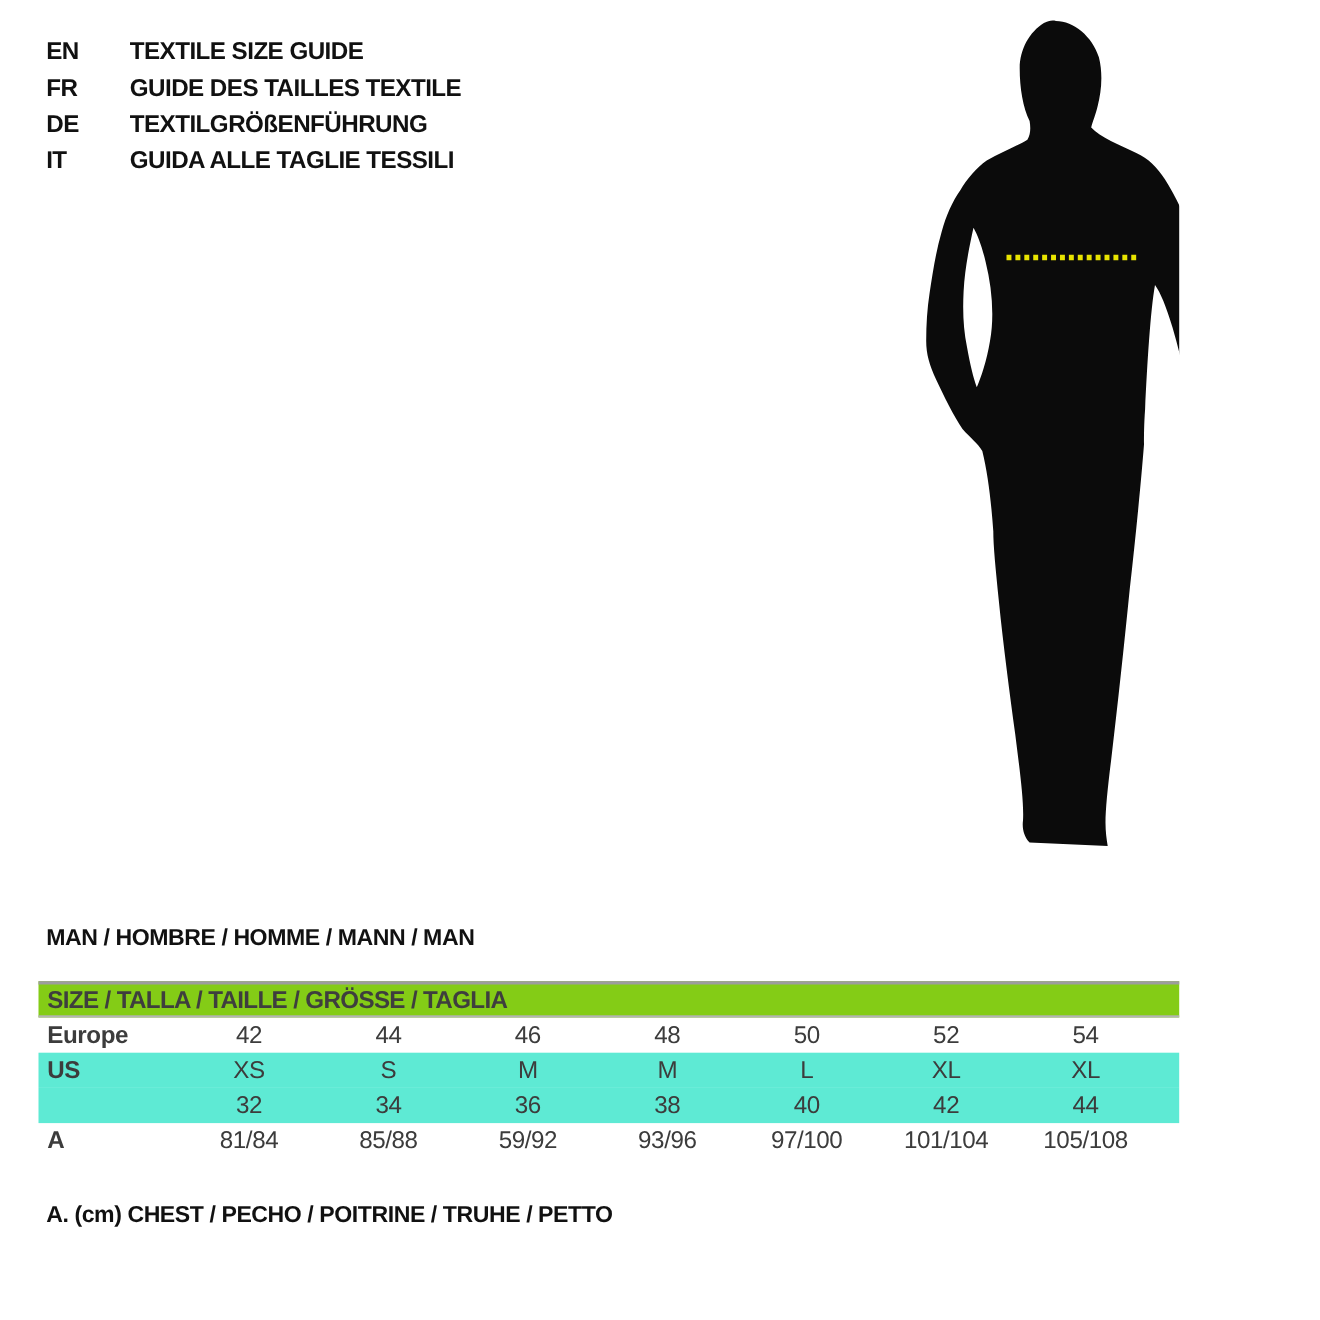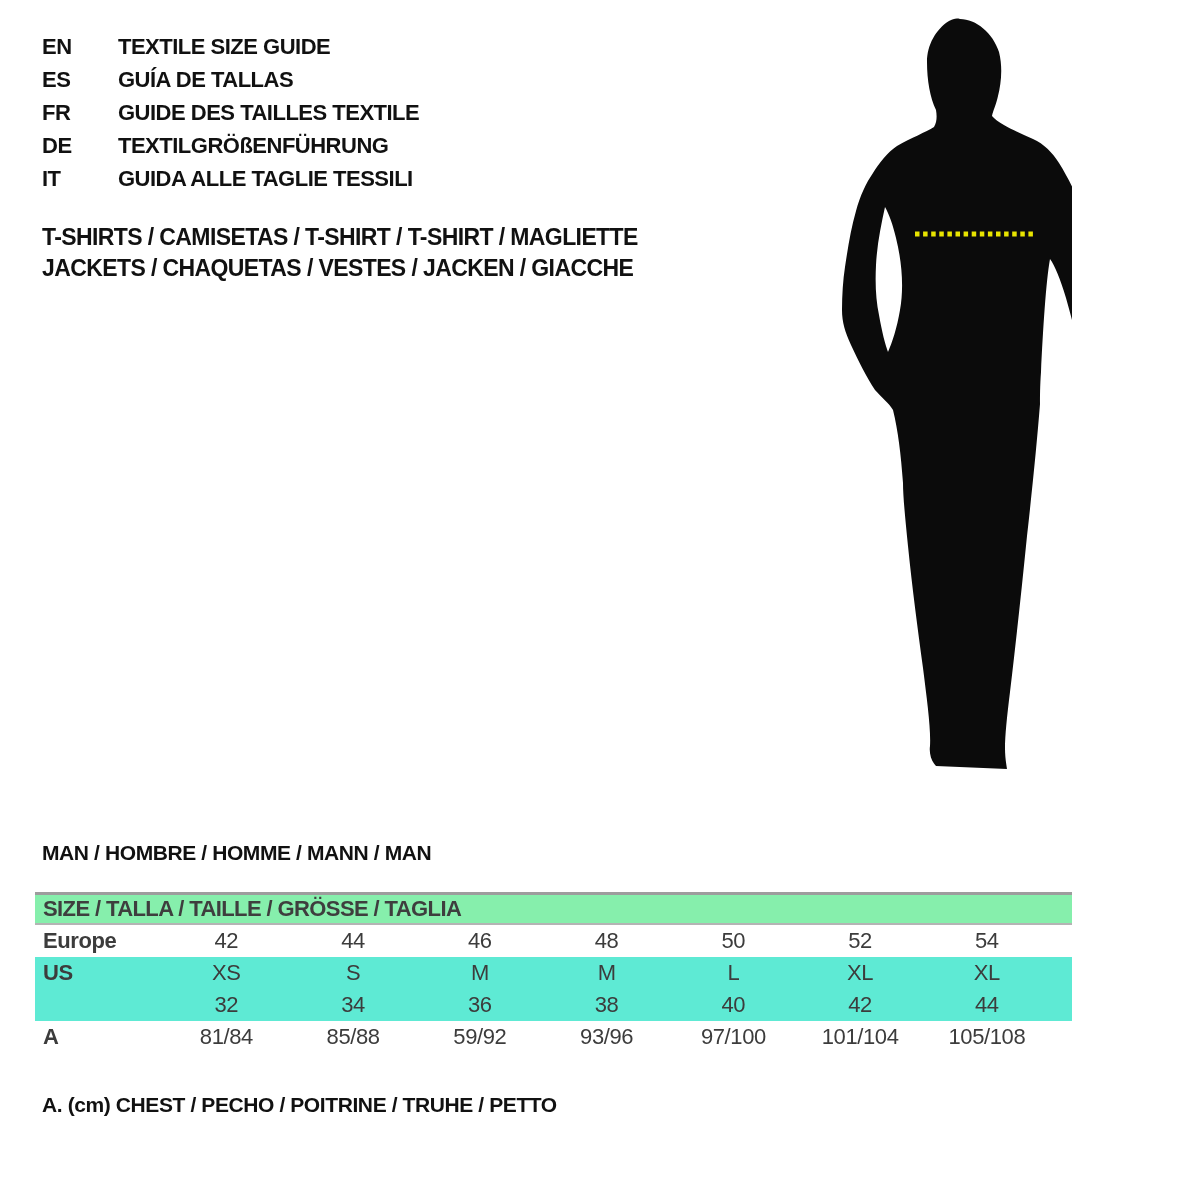--- a/index.html
+++ b/index.html
@@ -15,21 +15,21 @@
   
   .cats{position:absolute;left:42px;top:222px;}
   .cat-line{font-size:23px;font-weight:700;letter-spacing:-0.6px;line-height:31px;white-space:nowrap;}
   
   .figure-wrap{position:absolute;left:830px;top:0;width:330px;height:790px;}
   
   .section-title{position:absolute;left:42px;top:841px;font-size:21px;font-weight:700;letter-spacing:-0.4px;text-align:center;}
   
   .size-table{position:absolute;left:35px;top:892px;width:1142px;}
   .table-header{
-    height:28px;line-height:28px;background:#86efac;
+    height:28px;line-height:28px;background:#84cc16;
     border-top:3px solid #9d9d9d;border-bottom:2px solid #b4b4b4;
     padding-left:8px;font-size:22px;font-weight:700;letter-spacing:-0.6px;color:#3e3e3e;
   }
   .t-row{display:flex;height:32px;line-height:32px;font-size:22px;color:#3c3c3c;letter-spacing:-0.4px;}
   .t-row.shaded{background:#5eead4;}
   .t-label{width:128px;padding-left:8px;box-sizing:border-box;white-space:nowrap;font-weight:bold;}
   .t-cell{flex:1;text-align:center;}
   
   .footnote{position:absolute;left:42px;top:1093px;font-size:21px;font-weight:700;letter-spacing:-0.4px;}
 </style>
@@ -37,41 +37,33 @@
 <body>
 
 <div class="page">
 
   <div class="langs">
     <div class="lang-row">
       <span class="lang-code">EN</span>
       <span class="lang-title">TEXTILE SIZE GUIDE</span>
     </div>
     <div class="lang-row">
-      <span class="lang-code">ES</span>
-      <span class="lang-title">GUÍA DE TALLAS</span>
-    </div>
-    <div class="lang-row">
       <span class="lang-code">FR</span>
       <span class="lang-title">GUIDE DES TAILLES TEXTILE</span>
     </div>
     <div class="lang-row">
       <span class="lang-code">DE</span>
       <span class="lang-title">TEXTILGRÖßENFÜHRUNG</span>
     </div>
     <div class="lang-row">
       <span class="lang-code">IT</span>
       <span class="lang-title">GUIDA ALLE TAGLIE TESSILI</span>
     </div>
   </div>
 
-  <div class="cats">
-    <div class="cat-line">T-SHIRTS / CAMISETAS / T-SHIRT / T-SHIRT / MAGLIETTE</div>
-    <div class="cat-line">JACKETS / CHAQUETAS / VESTES / JACKEN / GIACCHE</div>
-  </div>
 
   <div class="figure-wrap">
     <svg width="330" height="790" viewBox="0 0 330 790" xmlns="http://www.w3.org/2000/svg">
       <path fill="#0b0b0b" d="
         M 130,19
         C 146,19 163,33 169,52
         C 173,68 171,84 168,96
         C 166,105 163,111 162,116
         C 170,125 188,132 203,139
         C 214,144 222,152 229,163

